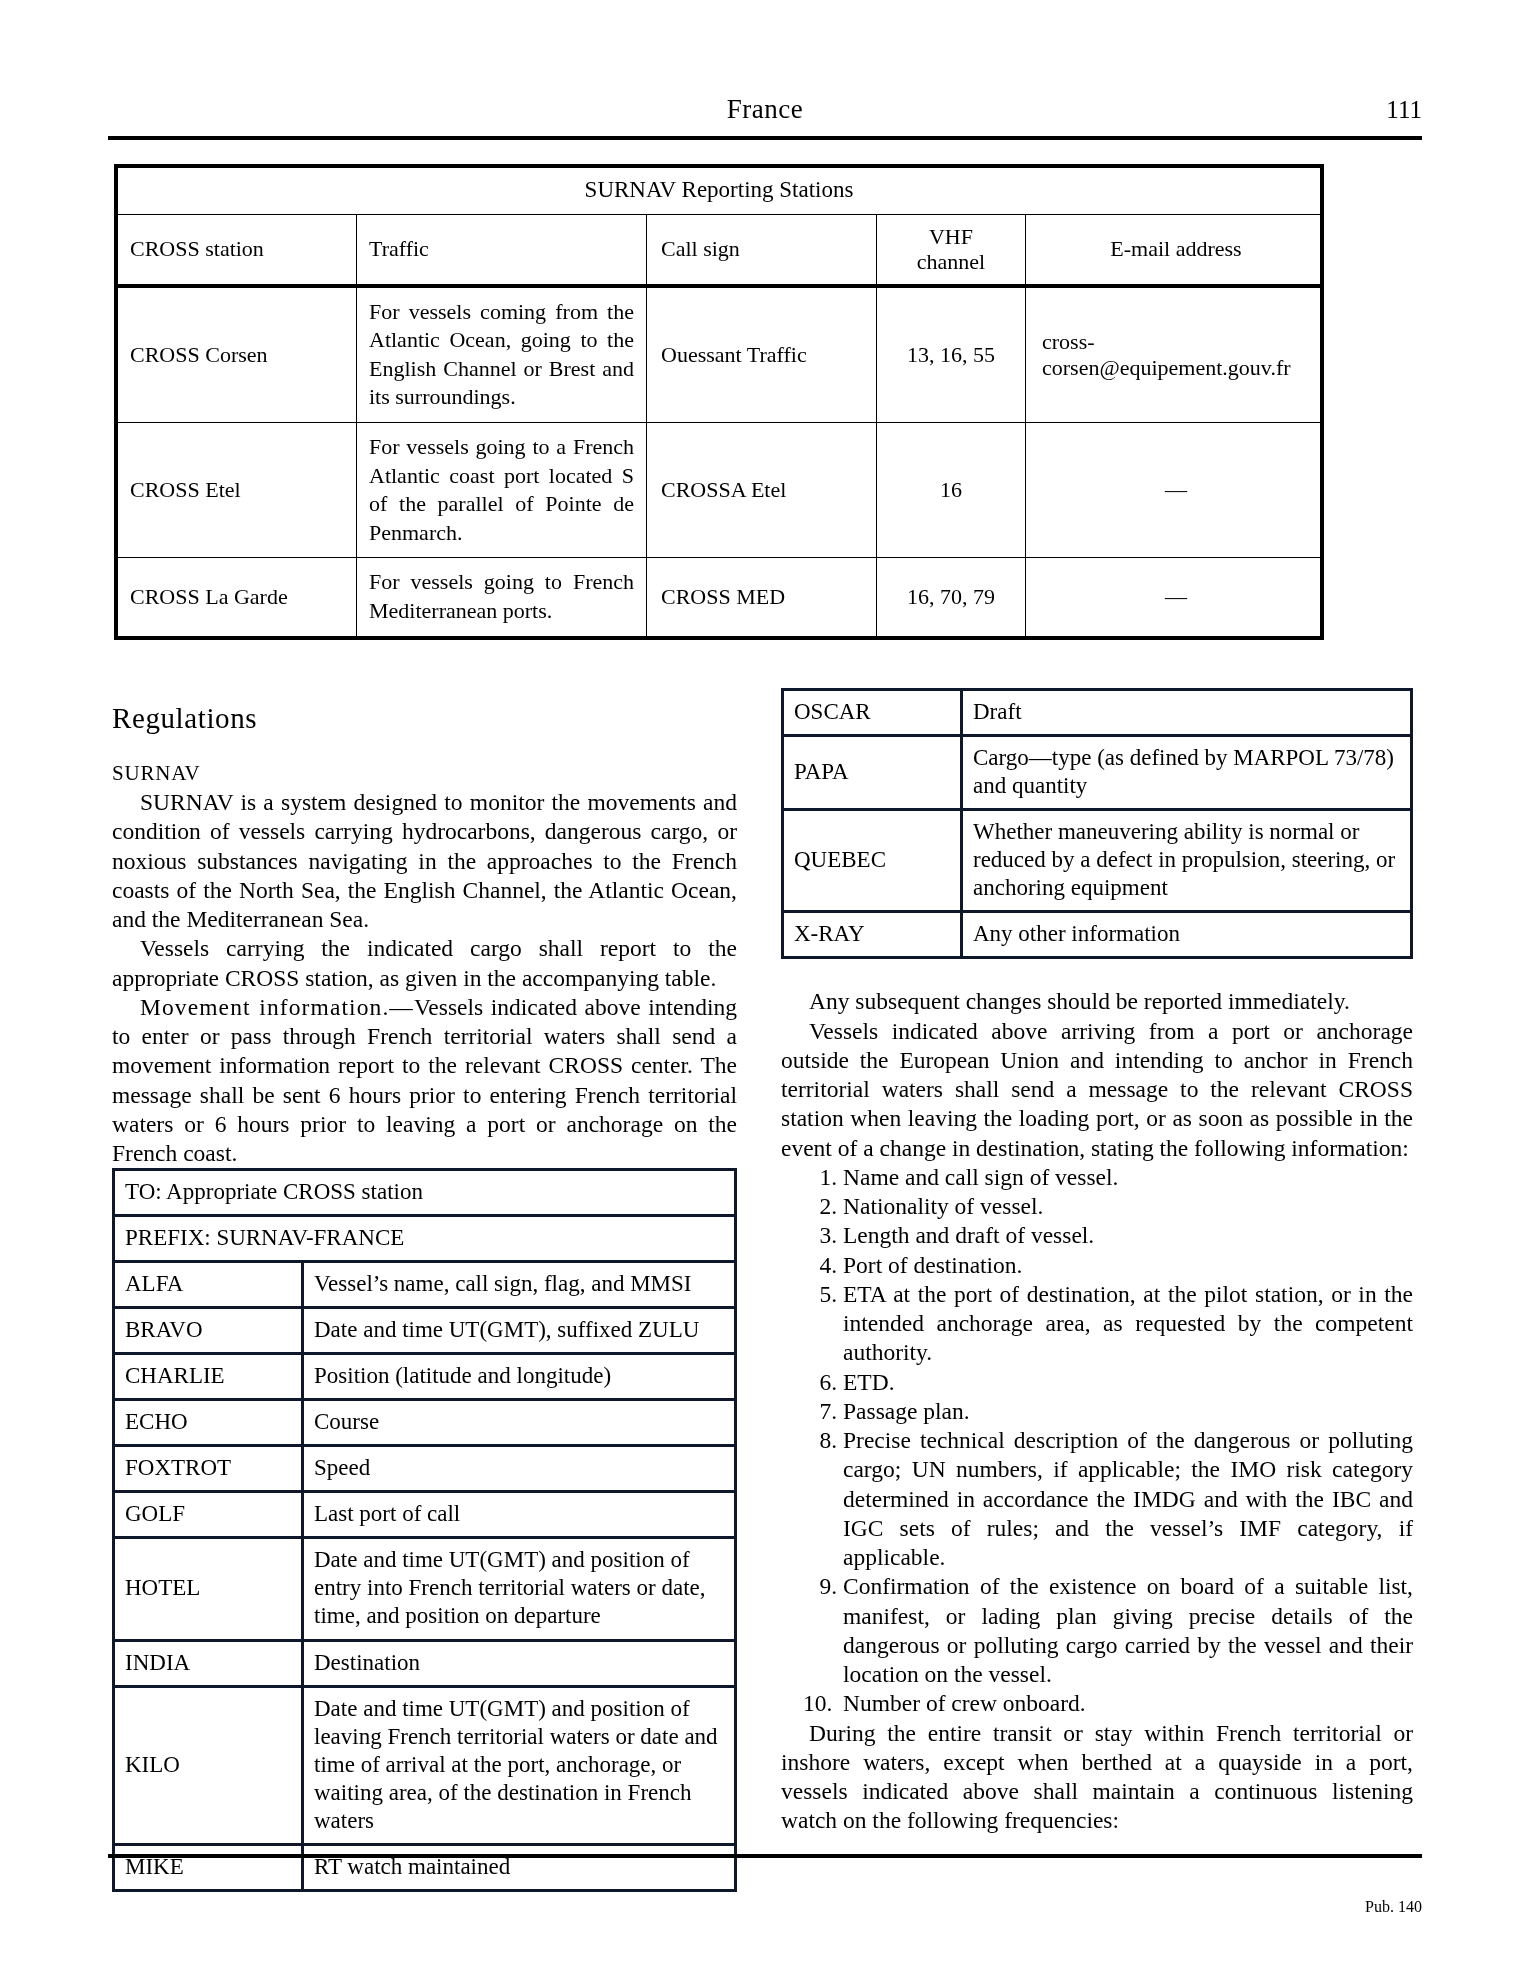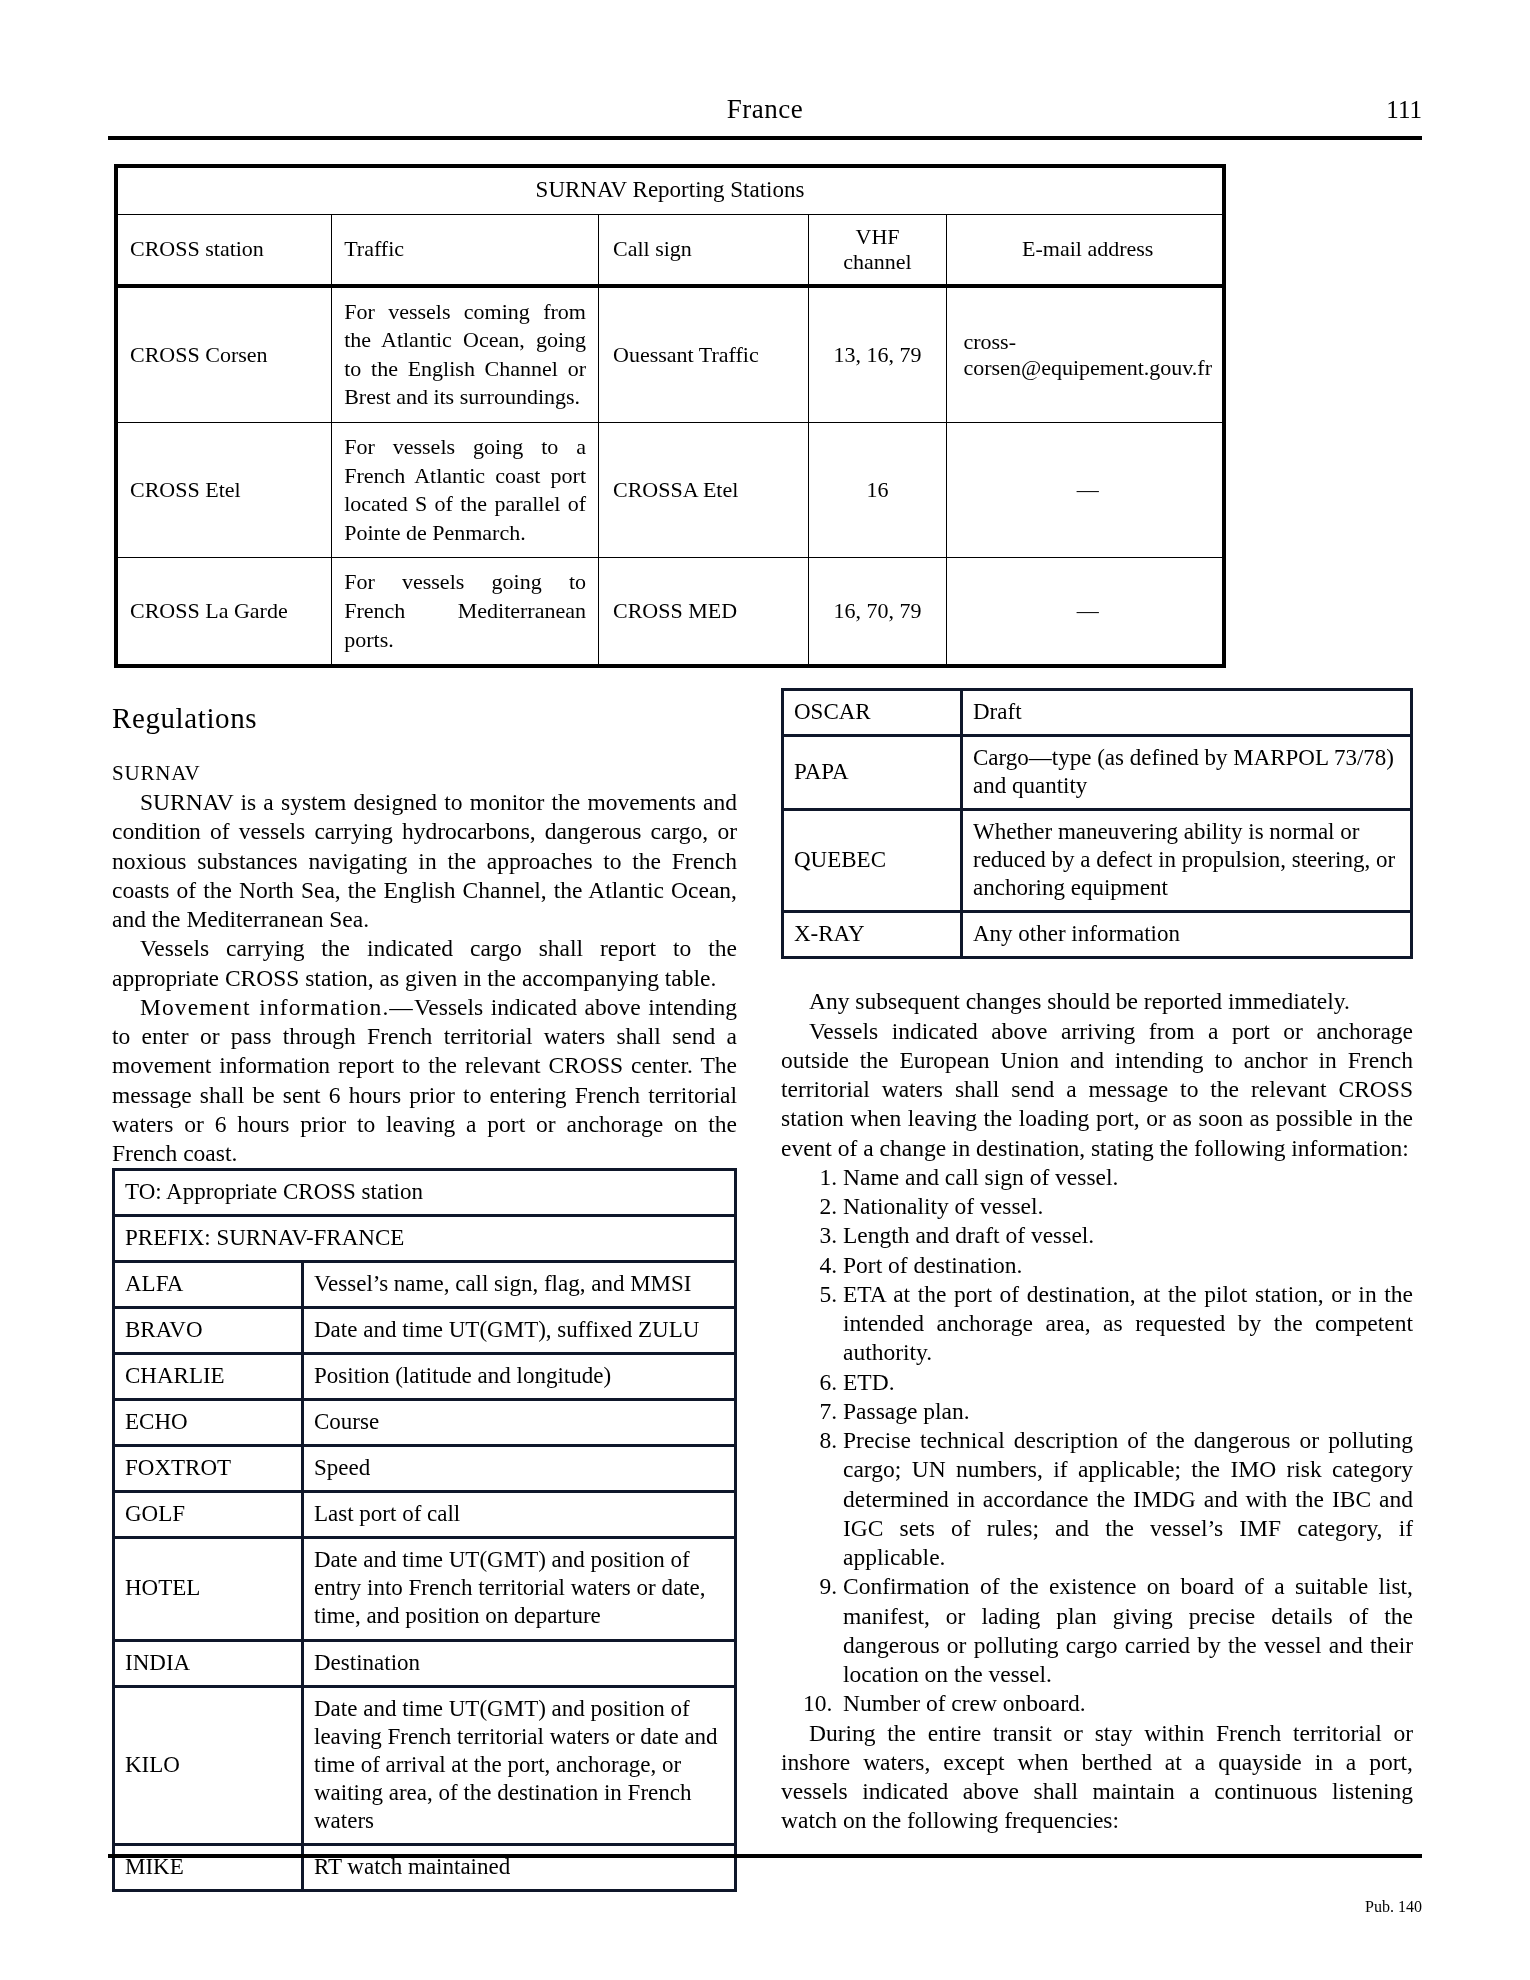--- a/index.html
+++ b/index.html
@@ -65,21 +65,21 @@
     right: 108px;
     top: 1882px;
     font-size: 16px;
   }
 
   
   .surnav-table {
     position: absolute;
     left: 114px;
     top: 148px;
-    width: 1112px;
+    width: 1210px;
     border-collapse: collapse;
     border: 4px solid #000;
     font-size: 22px;
     background: #737373;
   }
   .surnav-table td, .surnav-table th {
     border: 1px solid #000;
     padding: 7px 10px;
     font-weight: normal;
     vertical-align: middle;
@@ -222,21 +222,21 @@
           <div class="vhfhead">VHF</div>
           <div class="vhfhead">channel</div>
         </td>
         <td class="c-email" style="text-align:center">E-mail address</td>
       </tr>
 
       <tr>
         <td class="c-station">CROSS Corsen</td>
         <td class="c-traffic">For vessels coming from the Atlantic Ocean, going to the English Channel or Brest and its surroundings.</td>
         <td class="c-call">Ouessant Traffic</td>
-        <td class="c-vhf">13, 16, 79</td>
+        <td class="c-vhf">13, 16, 55</td>
         <td class="c-email">cross-corsen@equipement.gouv.fr</td>
       </tr>
       <tr>
         <td class="c-station">CROSS Etel</td>
         <td class="c-traffic">For vessels going to a French Atlantic coast port located S of the parallel of Pointe de Penmarch.</td>
         <td class="c-call">CROSSA Etel</td>
         <td class="c-vhf">16</td>
         <td class="c-email dash">—</td>
       </tr>
       <tr>

